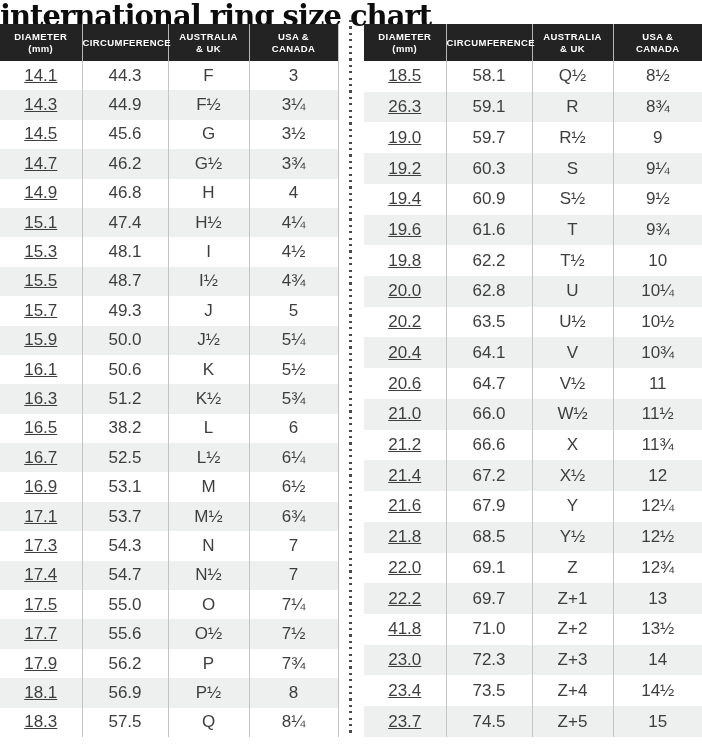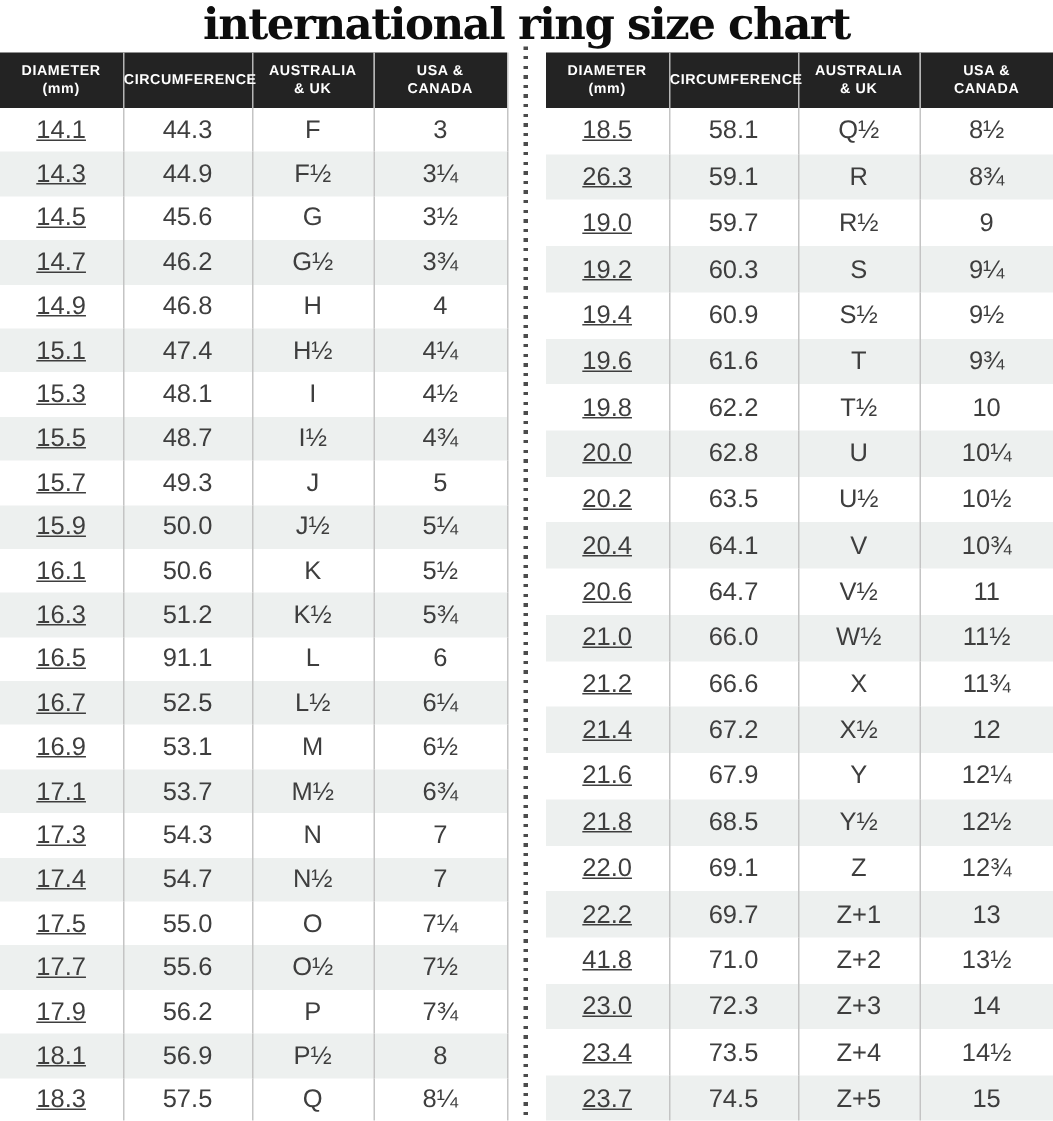--- a/index.html
+++ b/index.html
@@ -2,22 +2,21 @@
 <html><head>
 <meta charset="utf-8">
 <style>
   html, body { margin:0; padding:0; }
   body {
     width:702px; height:747px; background:#ffffff;
     font-family:"Liberation Sans", sans-serif;
     overflow:hidden;
   }
   .title {
-    margin:0; height:35px; line-height:32px;
-    text-align:center;
+    margin:0; height:24px; line-height:32px;
     font-family:"DejaVu Serif", serif;
     font-weight:700; font-size:29px; letter-spacing:-1px;
     color:#0d0d0d;
   }
   .chart-area {
     position:relative; width:702px;
     display:flex; justify-content:space-between;
   }
   table {
     border-collapse:collapse; table-layout:fixed;
@@ -137,21 +136,21 @@
             <td>5½</td>
           </tr>
           <tr>
             <td>16.3</td>
             <td>51.2</td>
             <td>K½</td>
             <td>5¾</td>
           </tr>
           <tr>
             <td>16.5</td>
-            <td>91.1</td>
+            <td>38.2</td>
             <td>L</td>
             <td>6</td>
           </tr>
           <tr>
             <td>16.7</td>
             <td>52.5</td>
             <td>L½</td>
             <td>6¼</td>
           </tr>
           <tr>

